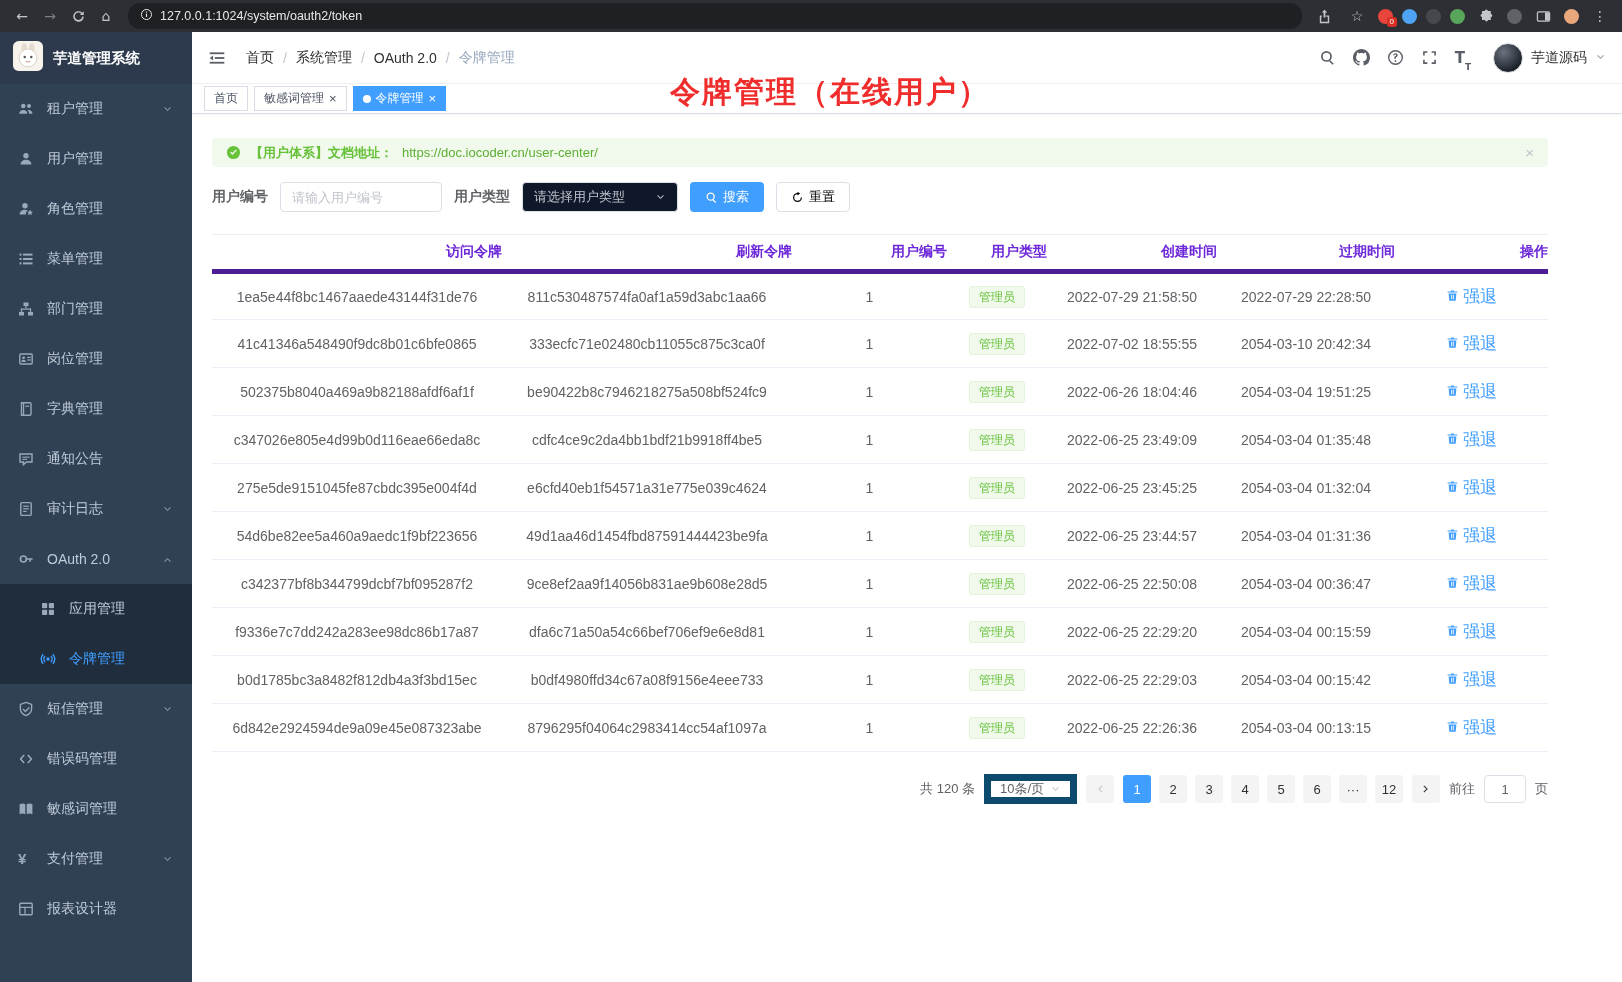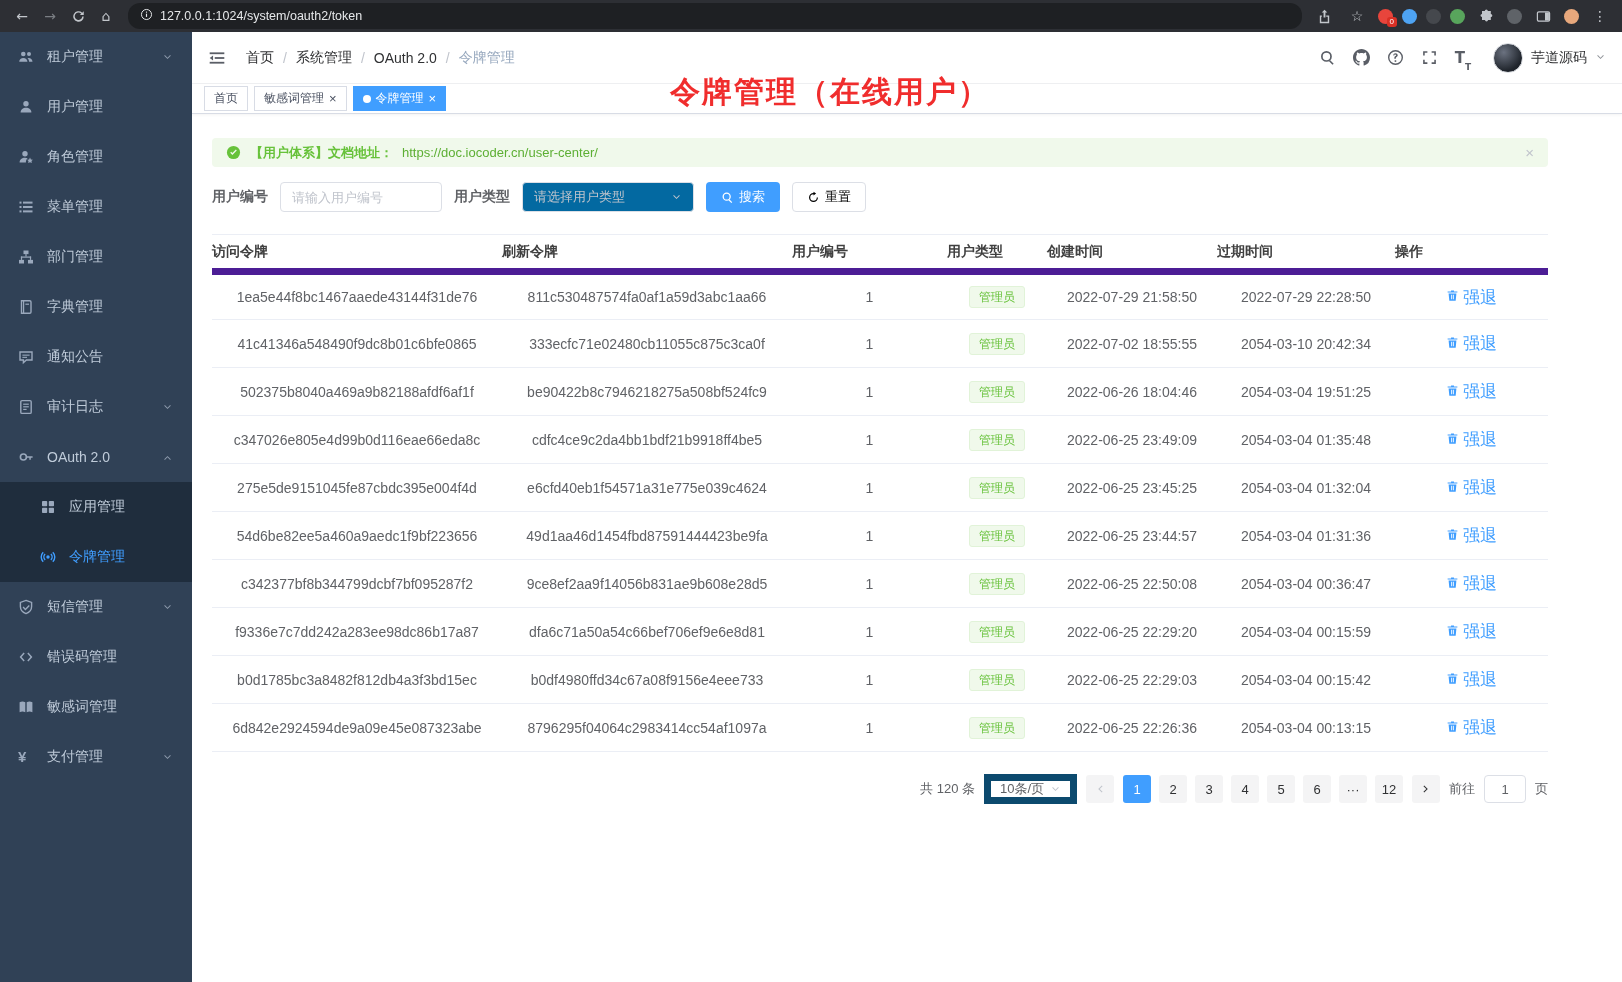--- a/index.html
+++ b/index.html
@@ -65,31 +65,31 @@
   .alert-check { display:inline-flex; color:#67c23a; }
   .alert-check svg { width:15px; height:15px; }
   .alert-text { font-weight:700; }
   .alert-link { color:#5daf34; text-decoration:none; cursor:pointer; }
   .alert-close { margin-left:auto; color:#c0c4cc; font-size:15px; cursor:pointer; }
 
   .filters { display:flex; align-items:center; gap:12px; margin-top:15px; font-size:14px; }
   .f-label { font-weight:700; color:#606266; }
   .f-input { width:162px; height:30px; border:1px solid #dcdfe6; border-radius:4px; padding:0 11px; font-size:13px; color:#606266; }
   .f-input::placeholder { color:#c0c4cc; }
-  .f-select { width:172px; height:30px; border:1px solid #dcdfe6; border-radius:4px; display:flex; align-items:center; justify-content:space-between; padding:0 11px; color:#c0c4cc; font-size:13px; cursor:pointer; background:#0369a1; }
+  .f-select { width:156px; height:30px; border:1px solid #dcdfe6; border-radius:4px; display:flex; align-items:center; justify-content:space-between; padding:0 11px; color:#c0c4cc; font-size:13px; cursor:pointer; background:#0f172a; }
   .sel-arrow { display:inline-flex; color:#c0c4cc; }
   .sel-arrow svg { width:11px; height:11px; }
   .btn { height:30px; border-radius:4px; display:inline-flex; align-items:center; gap:5px; padding:3px 14px; font-size:13px; cursor:pointer; border:1px solid transparent; font-family:inherit; }
   .btn-ic { display:inline-flex; }
   .btn-ic svg { width:13px; height:13px; }
   .btn-primary { background:#409eff; color:#fff; }
   .btn-plain { background:#fff; border-color:#dcdfe6; color:#000000; }
 
   .table { width:1336px; border-collapse:collapse; margin-top:22px; font-size:14px; color:#606266; table-layout:fixed; }
-  .table th { height:37px; font-weight:700; color:#404040; text-align:left; border-top:1px solid #ebeef5; border-bottom:7px solid #4c1d95; background:#fff; }
+  .table th { height:37px; font-weight:700; color:#6d28d9; text-align:right; border-top:1px solid #ebeef5; border-bottom:5px solid #4c1d95; background:#fff; }
   .table td { height:48px; text-align:center; border-bottom:1px solid #ebeef5; overflow:hidden; white-space:nowrap; }
   .tag-success { display:inline-block; padding:1px 9px; background:#f0f9eb; border:1px solid #e1f3d8; color:#67c23a; border-radius:3px; font-size:12px; line-height:18px; }
   .link-danger { color:#409eff; font-size:17px; display:inline-flex; align-items:center; gap:4px; cursor:pointer; text-decoration:none; }
   .link-danger svg { width:13px; height:13px; }
 
   .pager { display:flex; align-items:center; justify-content:flex-end; gap:9px; margin-top:22px; font-size:13px; color:#606266; width:1336px; }
   .page-size { width:93px; height:28px; border:7px solid #0c4a6e; border-radius:0; display:flex; align-items:center; justify-content:space-between; padding:8px 9px; color:#606266; cursor:pointer; background:#fff; }
   .pg-pages { display:flex; align-items:center; gap:8px; }
   .pg-btn { min-width:28px; height:28px; background:#f4f4f5; border-radius:3px; display:inline-flex; align-items:center; justify-content:center; font-size:13px; color:#303133; cursor:pointer; padding:0 4px; }
   .pg-btn svg { width:12px; height:12px; }
@@ -155,20 +155,32 @@
       </span>
       <span class="ext-dot" style="background: rgb(232, 168, 124);"></span>
       <span class="b-ic">
         <span class="gl">⋮</span>
       </span>
     </div>
 </div>
 
 <div class="app">
   <aside class="sidebar">
+    <div class="logo-row">
+      <span class="logo-img"><svg viewBox="0 0 32 32" width="30" height="30">
+            <rect width="32" height="32" rx="6" fill="#f6f2ec"></rect>
+            <ellipse cx="12" cy="8" rx="3" ry="6" fill="#e4dbd0"></ellipse>
+            <ellipse cx="20" cy="8" rx="3" ry="6" fill="#e4dbd0"></ellipse>
+            <circle cx="16" cy="18" r="9.5" fill="#fff" stroke="#d8cfc4"></circle>
+            <circle cx="12.5" cy="17" r="1.3" fill="#555"></circle>
+            <circle cx="19.5" cy="17" r="1.3" fill="#555"></circle>
+            <path d="M13.5 21.5c1.6 1.2 3.4 1.2 5 0" stroke="#c89a8a" fill="none" stroke-width="1.2"></path>
+          </svg></span>
+      <span class="logo-title">芋道管理系统</span>
+    </div>
     <nav class="menu">
         <div class="menu-item">
     <span class="mi-icon">
             <svg viewBox="0 0 16 16" fill="currentColor" xmlns="http://www.w3.org/2000/svg">
               <circle cx="5.3" cy="5" r="2.3"></circle>
               <path d="M1.2 12.8c0-2.3 1.9-3.8 4.1-3.8s4.1 1.5 4.1 3.8z"></path>
               <circle cx="11" cy="5" r="2"></circle>
               <path d="M10.6 9c2 .2 3.9 1.5 3.9 3.8h-3.4c0-1.5-.6-2.8-1.6-3.6z"></path>
             </svg>
           </span>
@@ -225,20 +237,33 @@
               <rect x="2.9" y="7.5" width="1.2" height="3.4"></rect>
               <rect x="11.9" y="7.5" width="1.2" height="3.4"></rect>
             </svg>
           </span>
     <span class="mi-label">部门管理</span>
 
   </div>
         <div class="menu-item">
     <span class="mi-icon">
             <svg viewBox="0 0 16 16" fill="currentColor" xmlns="http://www.w3.org/2000/svg">
+              <rect x="1.8" y="3" width="12.4" height="10" rx="1.2" fill="none" stroke="currentColor" stroke-width="1.4"></rect>
+              <circle cx="5.6" cy="6.8" r="1.4"></circle>
+              <path d="M3.4 10.9c0-1.3 1-2.1 2.2-2.1s2.2.8 2.2 2.1z"></path>
+              <rect x="9.2" y="5.8" width="3.6" height="1.2"></rect>
+              <rect x="9.2" y="8.4" width="3.6" height="1.2"></rect>
+            </svg>
+          </span>
+    <span class="mi-label">岗位管理</span>
+
+  </div>
+        <div class="menu-item">
+    <span class="mi-icon">
+            <svg viewBox="0 0 16 16" fill="currentColor" xmlns="http://www.w3.org/2000/svg">
               <path d="M3.5 1.8h8.2a1.3 1.3 0 0 1 1.3 1.3v9.8a1.3 1.3 0 0 1-1.3 1.3H3.5z" fill="none" stroke="currentColor" stroke-width="1.4"></path>
               <path d="M5.6 1.8v12.4" stroke="currentColor" stroke-width="1.2"></path>
               <rect x="7.4" y="4.6" width="3.6" height="1.2"></rect>
             </svg>
           </span>
     <span class="mi-label">字典管理</span>
 
   </div>
         <div class="menu-item">
     <span class="mi-icon">
@@ -342,20 +367,31 @@
         <div class="menu-item">
     <span class="mi-icon">
             <span class="gl-ic">¥</span>
           </span>
     <span class="mi-label">支付管理</span>
     <span class="mi-arrow">
             <svg viewBox="0 0 16 16" fill="currentColor" xmlns="http://www.w3.org/2000/svg">
               <path d="M3.2 5.4L8 10.2l4.8-4.8-1-1L8 8.2 4.2 4.4z"></path>
             </svg>
           </span>
+  </div>
+        <div class="menu-item">
+    <span class="mi-icon">
+            <svg viewBox="0 0 16 16" fill="currentColor" xmlns="http://www.w3.org/2000/svg">
+              <rect x="1.8" y="2.2" width="12.4" height="11.6" rx="1" fill="none" stroke="currentColor" stroke-width="1.4"></rect>
+              <rect x="1.8" y="5.8" width="12.4" height="1.2"></rect>
+              <rect x="6.4" y="5.8" width="1.2" height="8"></rect>
+            </svg>
+          </span>
+    <span class="mi-label">报表设计器</span>
+
   </div>
       </nav>
   </aside>
 
   <div class="main">
     <div class="annotation">令牌管理（在线用户）</div>
 
     <header class="navbar">
       <span class="hamburger">
           <svg viewBox="0 0 16 16" fill="currentColor" xmlns="http://www.w3.org/2000/svg">

